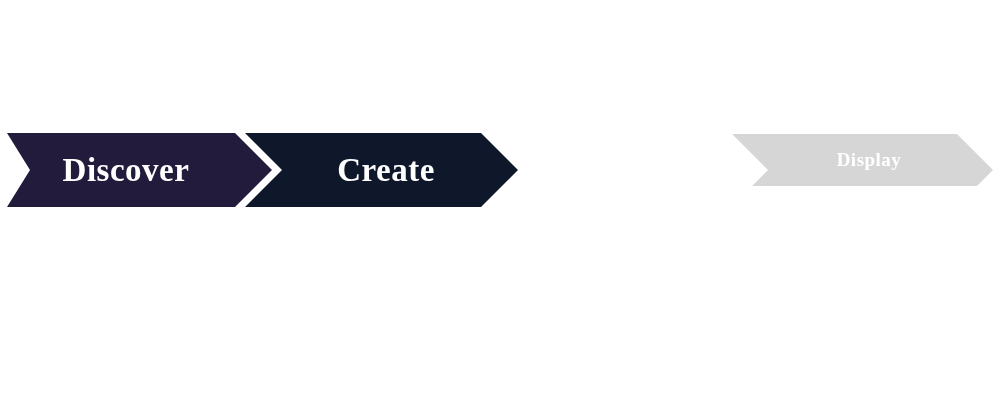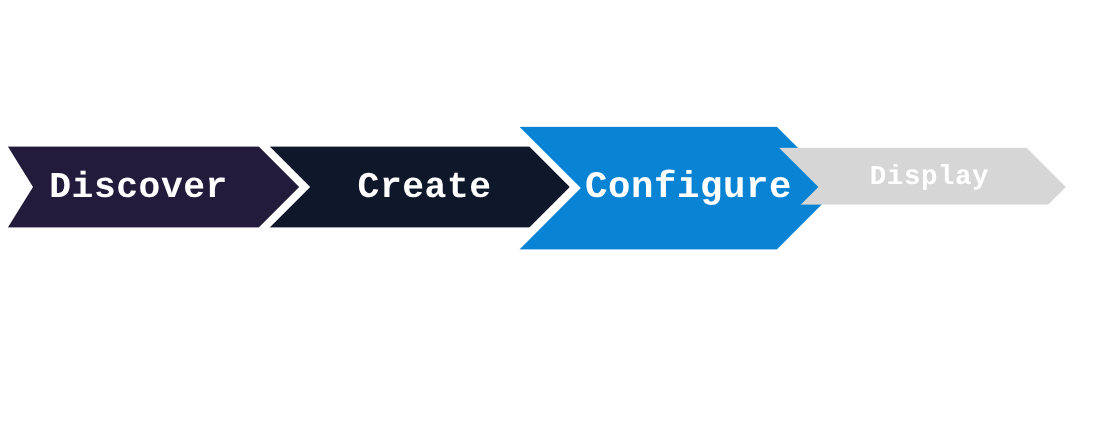--- a/index.html
+++ b/index.html
@@ -6,21 +6,21 @@
     margin: 0;
     padding: 0;
     background: #ffffff;
   }
   #canvas {
     position: relative;
     width: 1000px;
     height: 400px;
     background: #ffffff;
     overflow: hidden;
-    font-family: Liberation Mono, monospace;
+    font-family: Liberation Serif, serif;
   }
   .arrow {
     position: absolute;
     display: flex;
     align-items: center;
     justify-content: center;
     box-sizing: border-box;
     font-weight: bold;
     color: #ffffff;
     letter-spacing: 0.5px;
@@ -40,43 +40,40 @@
     clip-path: polygon(0px 0px, 236px 0px, 273px 37px, 236px 74px, 0px 74px, 37px 37px);
   }
   
   #arrow-configure {
     left: 472px; top: 115px; width: 290px; height: 112px;
     font-size: 34px;
     padding-left: 18px;
     clip-path: polygon(0px 0px, 234px 0px, 290px 56px, 234px 112px, 0px 112px, 56px 56px);
   }
   #arrow-display {
-    left: 708px; top: 134px; width: 261px; height: 52px;
-    font-size: 25px;
+    left: 732px; top: 134px; width: 261px; height: 52px;
+    font-size: 19px;
     padding-left: 13px;
     clip-path: polygon(0px 0px, 225px 0px, 261px 36px, 225px 72px, 0px 72px, 36px 36px);
   }
   .step-label {
     white-space: nowrap;
   }
 </style>
 </head>
 <body>
 
 <div id="canvas" style="background: rgb(255, 255, 255);">
 
   <div class="arrow" id="arrow-discover" style="background: rgb(34, 27, 60); color: rgb(255, 255, 255);">
     <span class="step-label">Discover</span>
   </div>
 
   <div class="arrow" id="arrow-create" style="background: #0f172a; color: rgb(255, 255, 255);">
     <span class="step-label">Create</span>
   </div>
 
-  <div class="arrow" id="arrow-configure" style="background: rgb(9, 132, 213); color: rgb(255, 255, 255);">
-    <span class="step-label">Configure</span>
-  </div>
 
   <div class="arrow" id="arrow-display" style="background: rgb(214, 214, 214); color: rgb(255, 255, 255);">
     <span class="step-label">Display</span>
   </div>
 
 </div>
 
 </body></html>

